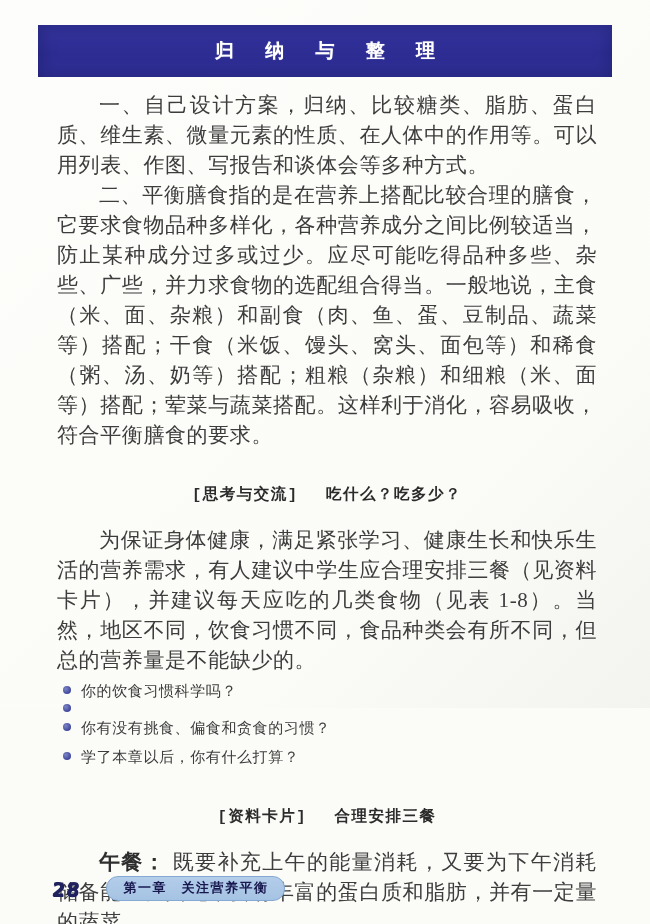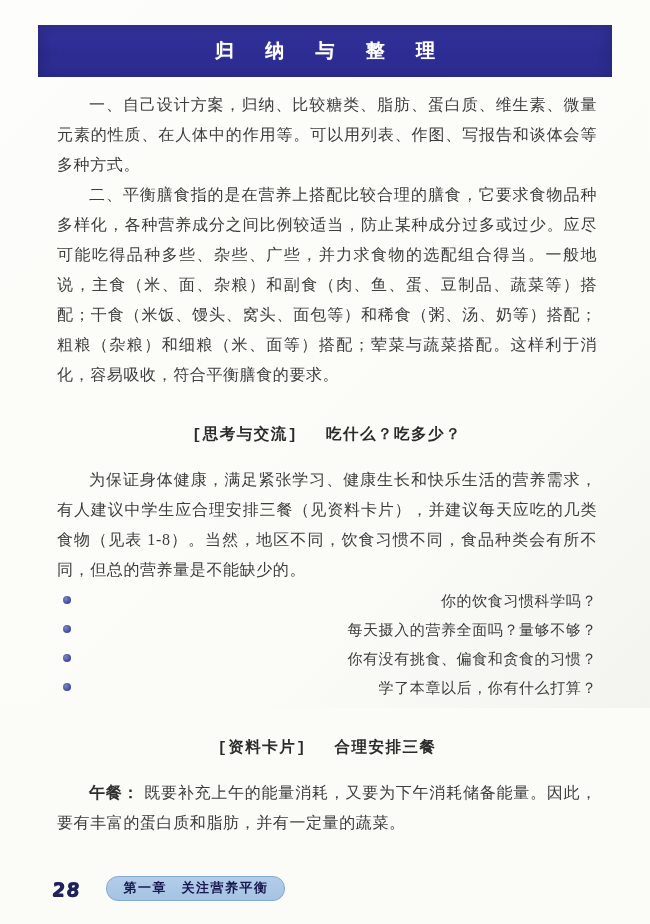--- a/index.html
+++ b/index.html
@@ -32,21 +32,21 @@
     letter-spacing: 13px;
     padding-left: 13px;
     text-shadow: 0 0 1px rgba(255,255,255,0.6);
   }
   .content {
     position: absolute;
     left: 57px; top: 90px;
     width: 540px;
   }
   .para {
-    font-size: 16px;
+    font-size: 21px;
     line-height: 30px;
     letter-spacing: 0.6px;
     text-align: justify;
     text-indent: 2em;
     color: #3d3d3d;
   }
   .section-heading {
     text-align: center;
     font-size: 15.5px;
     font-weight: bold;
@@ -60,21 +60,20 @@
     list-style: none;
     margin: 2px 0 0 6px;
   }
   .bullets li {
     display: flex;
     align-items: baseline;
     font-size: 15px;
     line-height: 29px;
     letter-spacing: 0.6px;
     color: #3d3d3d;
-    justify-content: space-between;
   }
   .dot {
     flex: 0 0 auto;
     width: 8px; height: 8px;
     border-radius: 50%;
     background: radial-gradient(circle at 35% 35%, #7d86c4, #3f479c 70%);
     margin-right: 10px;
     position: relative;
     top: -2px;
     align-self: center;
@@ -130,21 +129,20 @@
 
     <p class="para">为保证身体健康，满足紧张学习、健康生长和快乐生活的营养需求，有人建议中学生应合理安排三餐（见资料卡片），并建议每天应吃的几类食物（见表 1-8）。当然，地区不同，饮食习惯不同，食品种类会有所不同，但总的营养量是不能缺少的。</p>
 
     <ul class="bullets">
       <li>
         <span class="dot"></span>
         <span>你的饮食习惯科学吗？</span>
       </li>
       <li>
         <span class="dot"></span>
-        <span>每天摄入的营养全面吗？量够不够？</span>
       </li>
       <li>
         <span class="dot"></span>
         <span>你有没有挑食、偏食和贪食的习惯？</span>
       </li>
       <li>
         <span class="dot"></span>
         <span>学了本章以后，你有什么打算？</span>
       </li>
     </ul>

